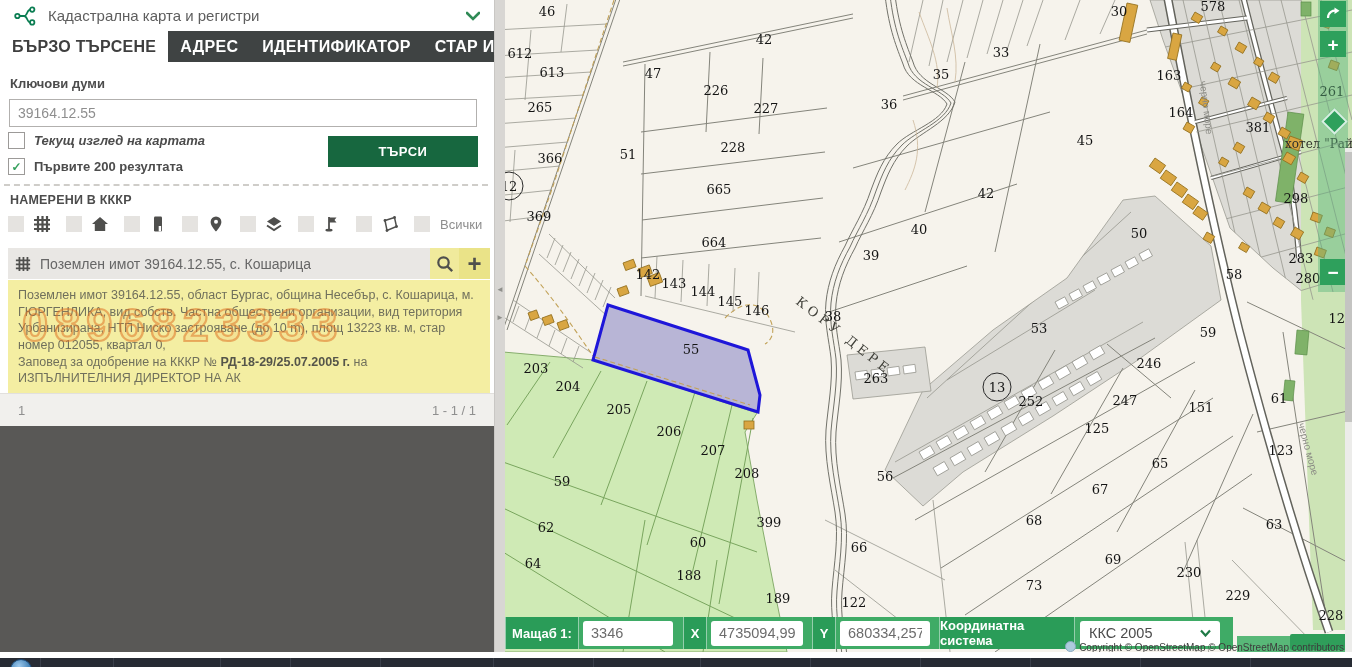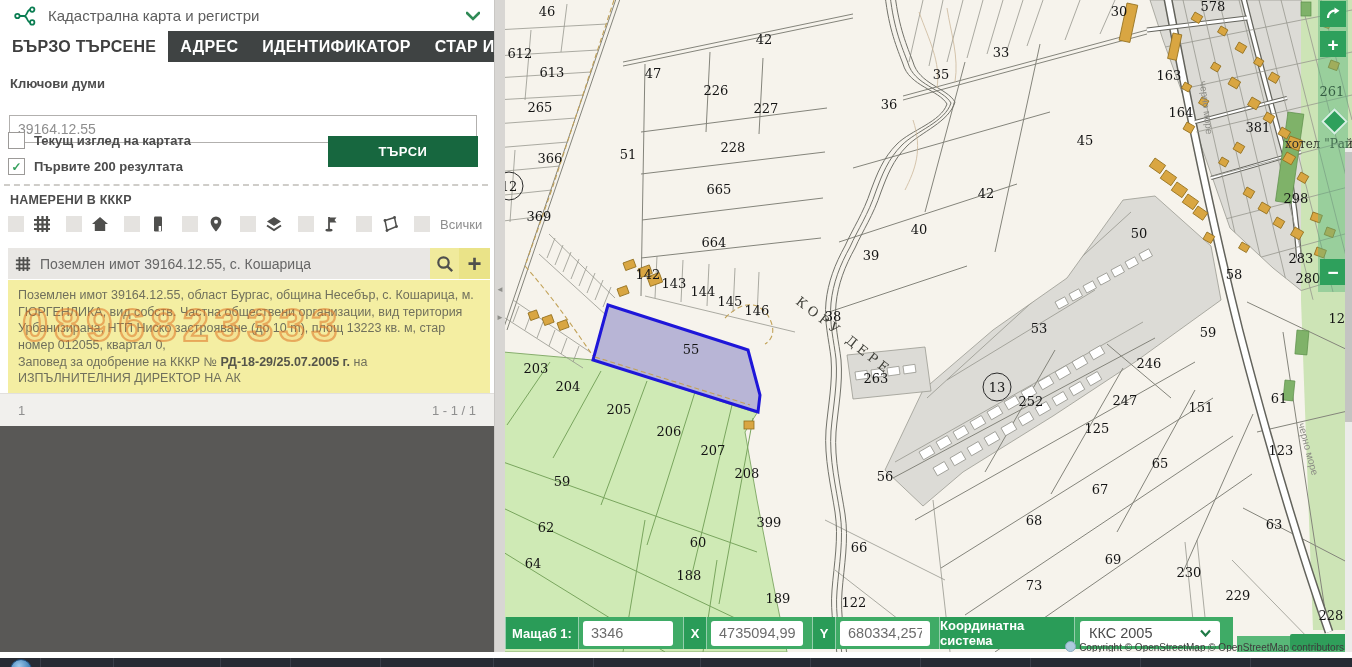--- a/index.html
+++ b/index.html
@@ -7,24 +7,24 @@
   
   .sidebar{position:absolute;left:0;top:0;width:495px;height:652px;background:#fff;border-right:1px solid #c9c7c4;box-sizing:border-box;}
   .sb-header{position:absolute;left:0;top:0;width:100%;height:31px;background:#fff;display:flex;align-items:center;}
   .sb-header .svc-icon{margin-left:14px;width:22px;height:20px;flex:0 0 auto;}
   .sb-title{margin-left:12px;font-size:15px;color:#5e5e5e;flex:1;}
   .sb-chevron{margin-right:14px;width:14px;height:10px;}
   .tabs{position:absolute;left:0;top:31px;width:100%;height:31px;background:#3f4343;display:flex;align-items:stretch;}
   .tab{display:flex;align-items:center;padding:0 12px;font-size:16px;font-weight:bold;color:#fff;letter-spacing:.3px;cursor:pointer;white-space:nowrap;}
   .tab.active{background:#fff;color:#3f3f3f;}
   .sb-content{position:absolute;left:0;top:62px;width:100%;height:331px;background:#fff;}
-  .fld-label{margin:14px 0 24px 10px;font-size:13px;font-weight:bold;color:#4c4c4c;}
+  .fld-label{margin:14px 0 8px 10px;font-size:13px;font-weight:bold;color:#4c4c4c;}
   .kw-input{display:block;margin:0 9px;width:468px;height:28px;box-sizing:border-box;border:1px solid #b2b0ae;background:#fff;color:#8e8e8e;font-size:14px;padding:0 8px;font-family:"Liberation Sans",sans-serif;}
   .cb-row{position:absolute;left:8px;display:flex;align-items:center;}
-  .cb-row.r1{top:70px;} .cb-row.r2{top:96px;}
+  .cb-row.r1{top:70px;font-style:italic;} .cb-row.r2{top:96px;}
   .cbox{width:15px;height:15px;border:1px solid #9c9a98;background:#fff;display:flex;align-items:center;justify-content:center;font-size:12px;color:#35a05c;font-weight:bold;line-height:1;}
   .cb-lbl{margin-left:9px;font-size:13px;font-weight:bold;color:#4c4c4c;}
   .search-btn{position:absolute;left:328px;top:74px;width:150px;height:31px;background:#17673f;color:#fff;border:none;font-size:13px;font-weight:bold;letter-spacing:.5px;font-family:"Liberation Sans",sans-serif;cursor:pointer;}
   .dashed-sep{position:absolute;left:4px;right:6px;top:122px;border-top:2px dashed #cfcdc9;}
   .sec-title{position:absolute;left:10px;top:131px;font-size:12.5px;font-weight:bold;color:#4c4c4c;letter-spacing:.2px;}
   .filter-row{position:absolute;left:8px;top:151px;height:22px;display:flex;align-items:center;}
   .fbox{width:16px;height:16px;background:#e5e3e0;margin-right:9px;flex:0 0 auto;}
   .ficon{width:18px;height:18px;margin-right:15px;flex:0 0 auto;}
   .all-lbl{font-size:13px;color:#8e8e8e;margin-left:1px;}
   .result-row{position:absolute;left:8px;top:186px;width:482px;height:31px;display:flex;align-items:stretch;}

